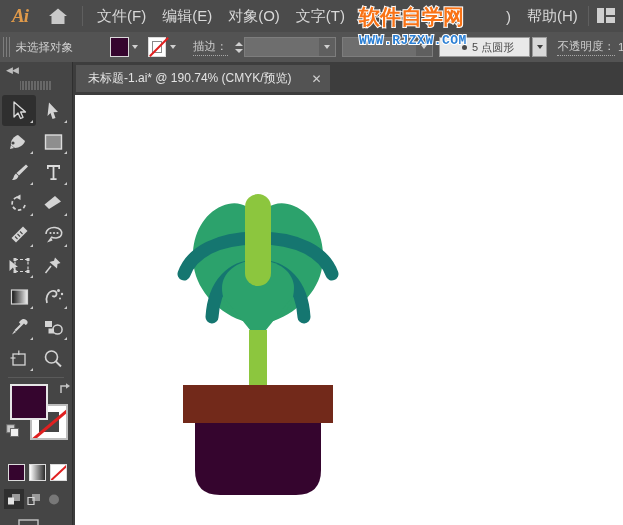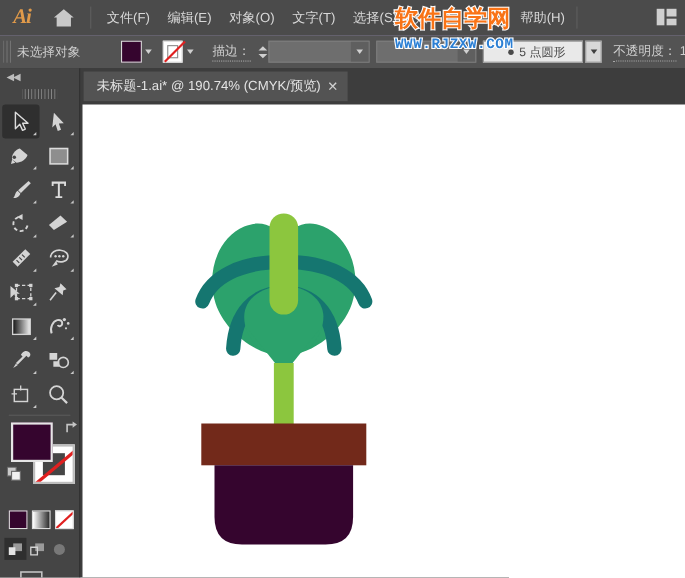--- a/index.html
+++ b/index.html
@@ -19,21 +19,21 @@
   }
   .ai-logo{
     width:40px;height:32px;display:flex;align-items:center;justify-content:center;
     color:#e09a4a;font-size:19px;font-weight:bold;font-style:italic;
     font-family:"Liberation Serif","DejaVu Serif",serif;letter-spacing:-1px;
   }
   .home-icon{width:36px;height:32px;display:flex;align-items:center;justify-content:center;}
   .vsep{width:1px;height:20px;background:#5f5f5f;margin:0 6px;}
   .menu-items{display:flex;align-items:center;}
   .menu-item{
-    color:#d8d8d8;font-size:12px;padding:4px 8px;white-space:nowrap;cursor:default;
+    color:#d8d8d8;font-size:15px;padding:4px 8px;white-space:nowrap;cursor:default;
   }
   .panel-toggle{
     position:absolute;right:8px;top:8px;width:18px;height:15px;display:flex;gap:2px;
   }
   .pt-a{width:7px;height:15px;background:#cfcfcf;}
   .pt-b{display:flex;flex-direction:column;gap:2px;}
   .pt-b i{display:block;width:9px;height:6.5px;background:#cfcfcf;}
 
   
   .optionsbar{
@@ -82,21 +82,21 @@
   .combo-btn{width:16px;height:18px;display:flex;align-items:center;justify-content:center;background:#5f5f5f;}
   .combo-btn.light{background:#d8d8d8;}
   .combo-btn.light .caret{border-top-color:#3f3f3f;}
 
   
   .tabbar{
     position:absolute;left:72px;top:62px;width:551px;height:33px;background:#3d3d3d;
   }
   .doc-tab{
     position:absolute;left:4px;top:3px;height:27px;background:#535353;
-    display:flex;align-items:center;padding:0 8px 0 12px;gap:6px;
+    display:flex;align-items:center;padding:0 8px 0 12px;gap:20px;
   }
   .doc-tab .title{color:#e3e3e3;font-size:12px;white-space:nowrap;}
   .doc-tab .closex{color:#d0d0d0;font-size:12px;line-height:1;cursor:pointer;}
 
   
   .toolbar{
     position:absolute;left:0;top:62px;width:72px;height:463px;background:#454545;
     border-right:1px solid #2f2f2f;
   }
   .tb-collapse{height:16px;display:flex;align-items:center;padding-left:6px;color:#bdbdbd;font-size:9px;letter-spacing:-1px;}

